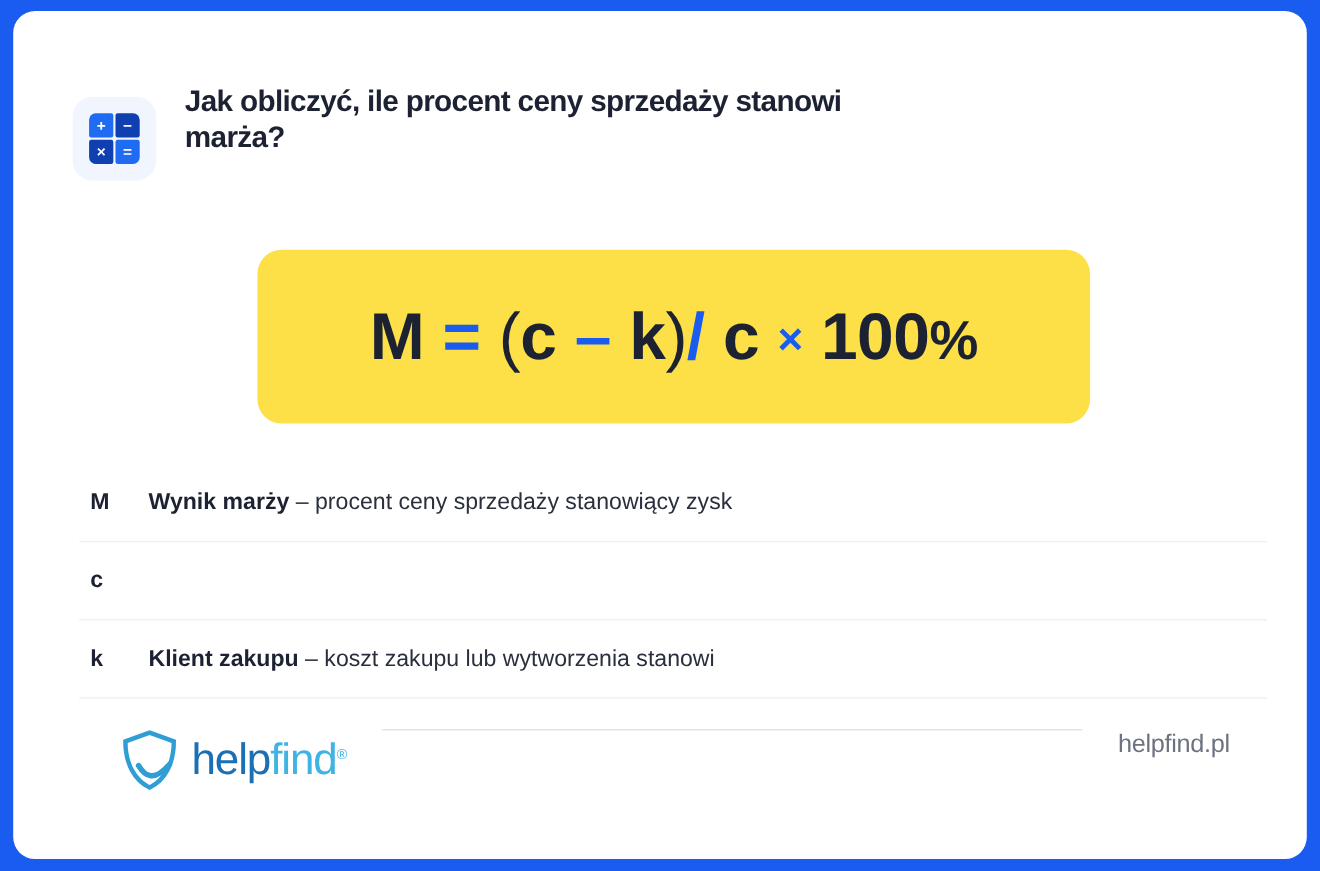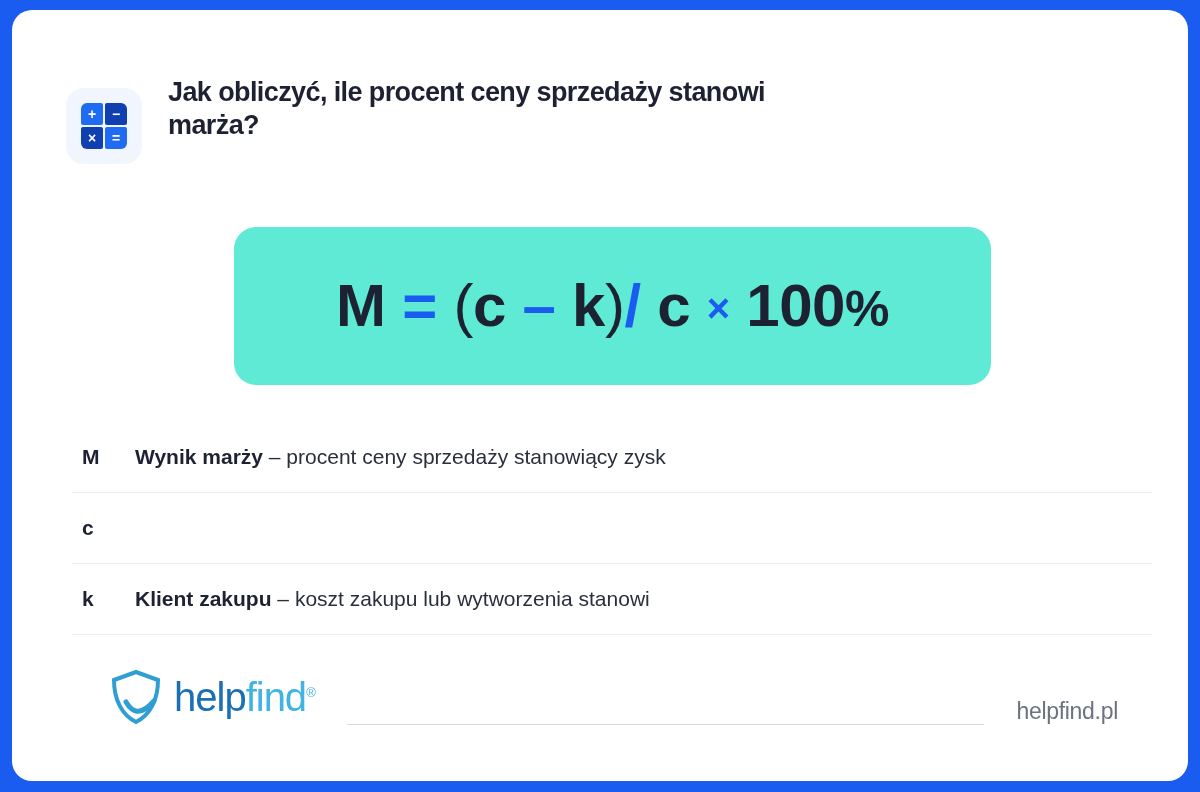--- a/index.html
+++ b/index.html
@@ -91,21 +91,21 @@
     max-width: 660px;
   }
 
   
   .formula-box {
     position: absolute;
     left: 222px;
     top: 217px;
     width: 757px;
     height: 158px;
-    background: #5eead4;
+    background: #fde047;
     border-radius: 22px;
     display: flex;
     align-items: center;
     justify-content: center;
   }
 
   .formula {
     font-size: 60px;
     font-weight: 700;
     color: #1d2233;
@@ -153,21 +153,21 @@
   }
 
   
   .footer {
     position: absolute;
     left: 60px;
     right: 60px;
     bottom: 56px;
     height: 62px;
     display: flex;
-    align-items: flex-end;
+    align-items: flex-start;
     gap: 0;
   }
 
   .logo {
     display: flex;
     align-items: center;
     gap: 12px;
     flex: 0 0 auto;
     padding-left: 38px;
   }

